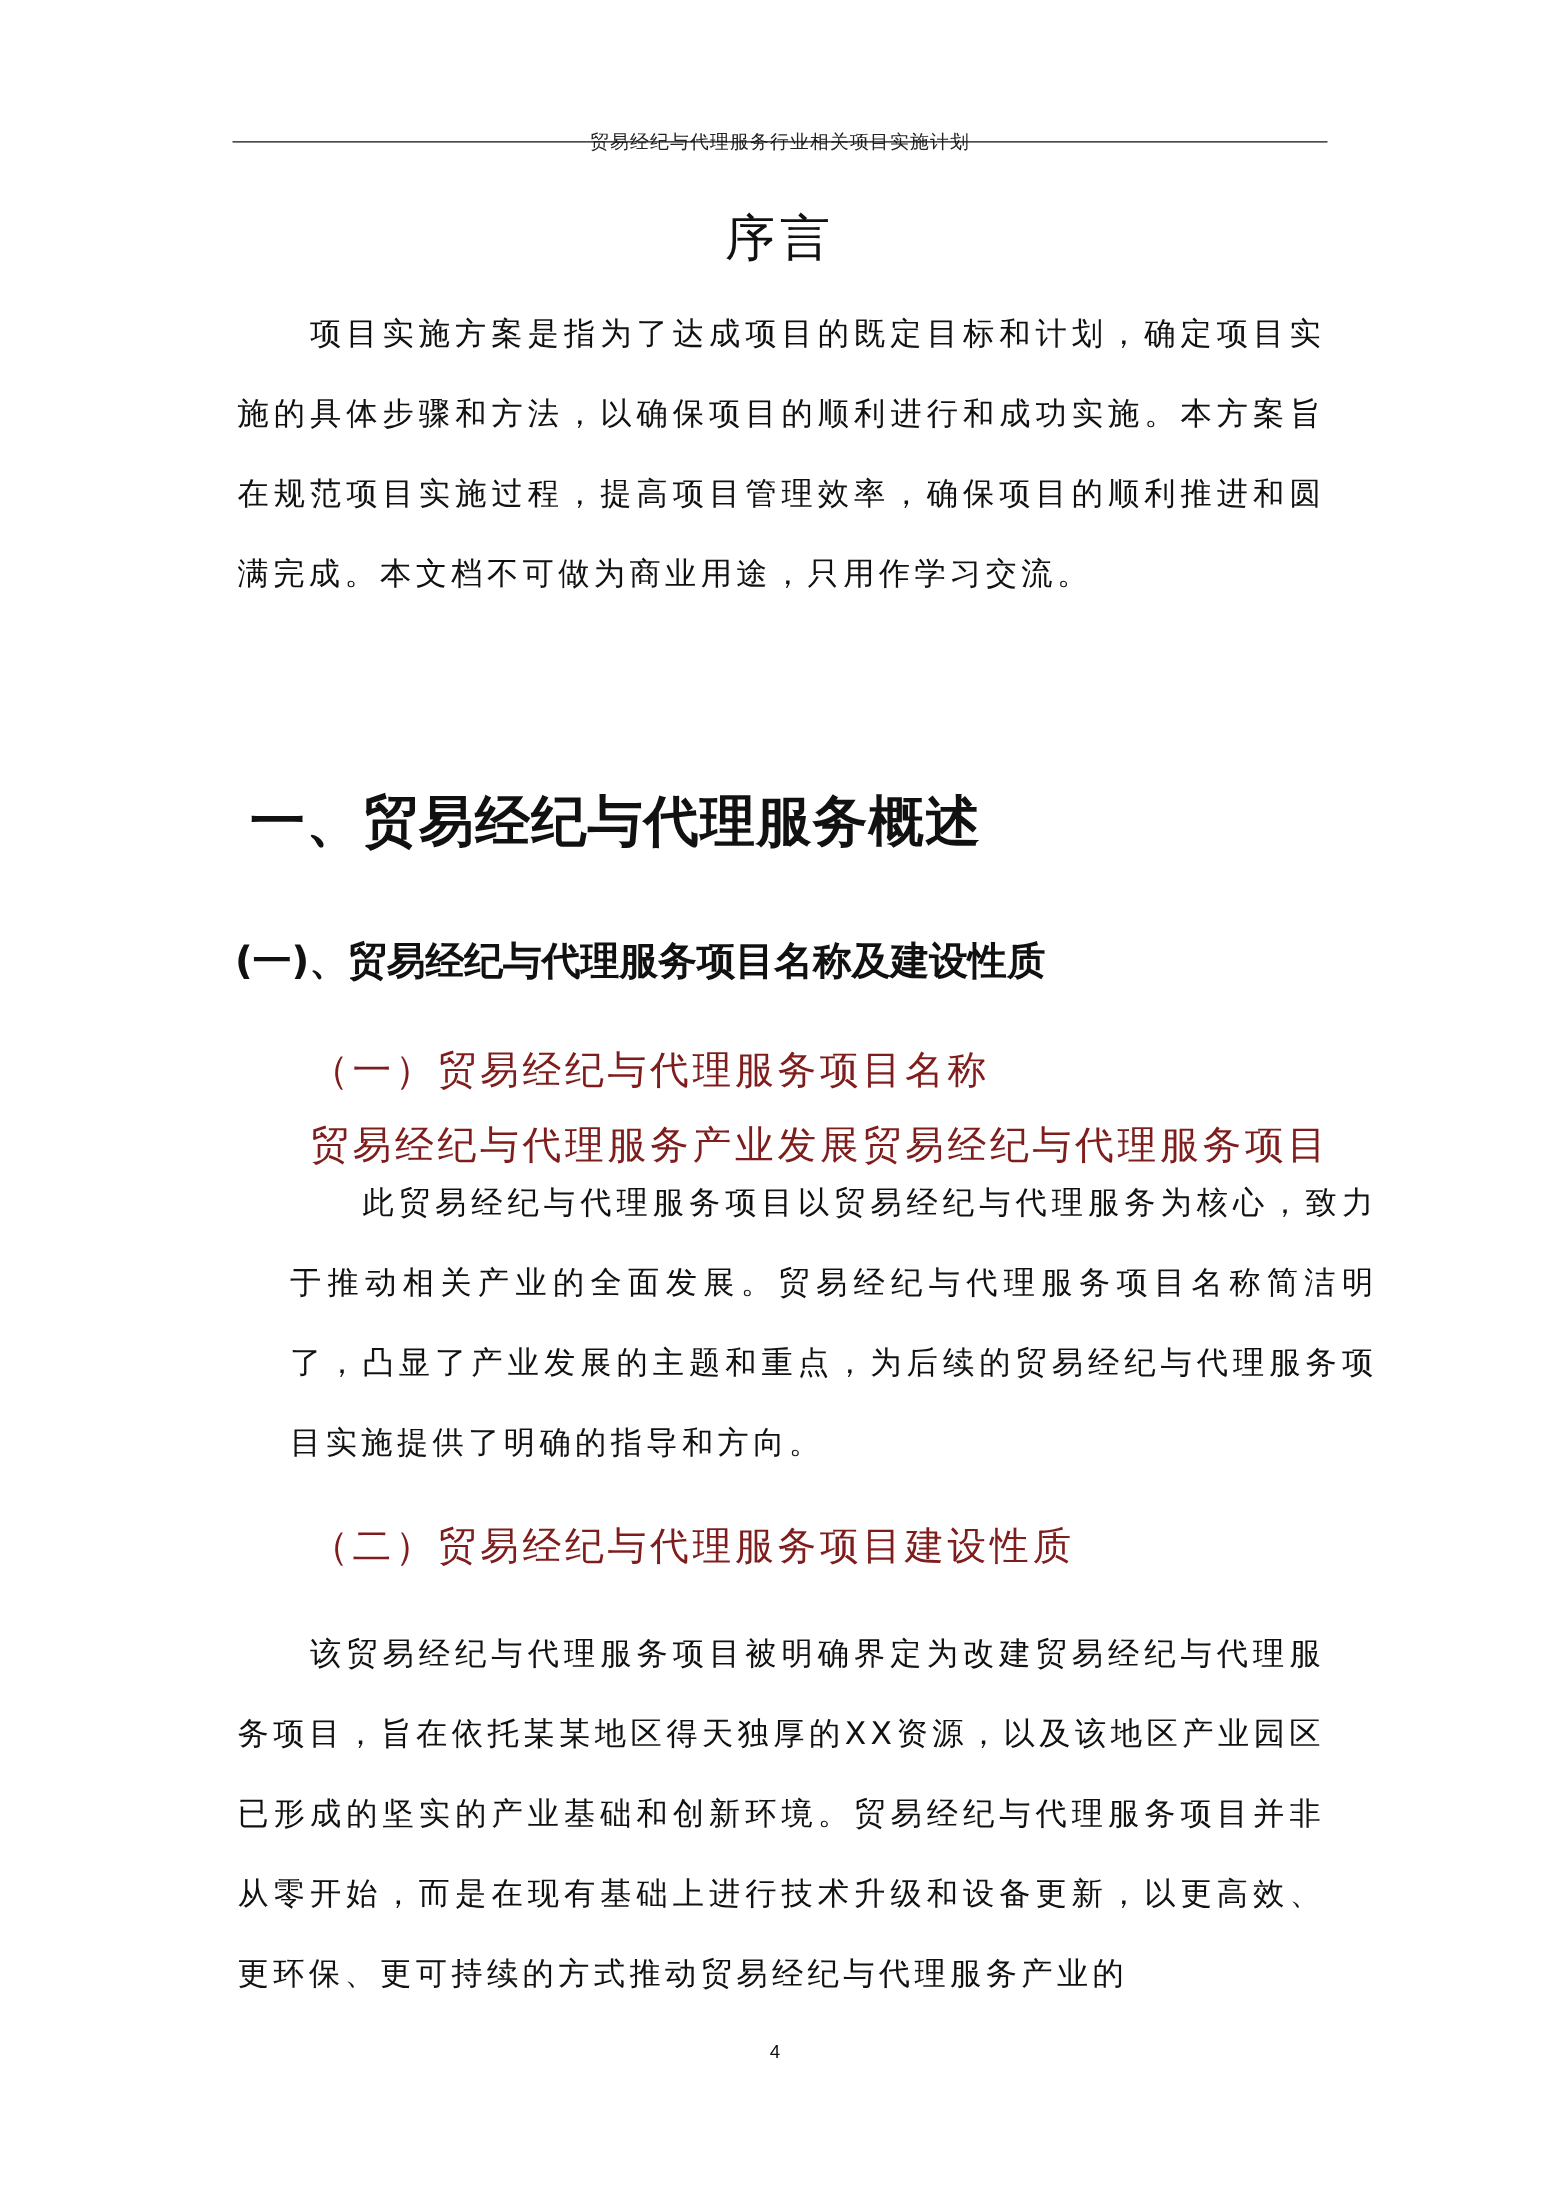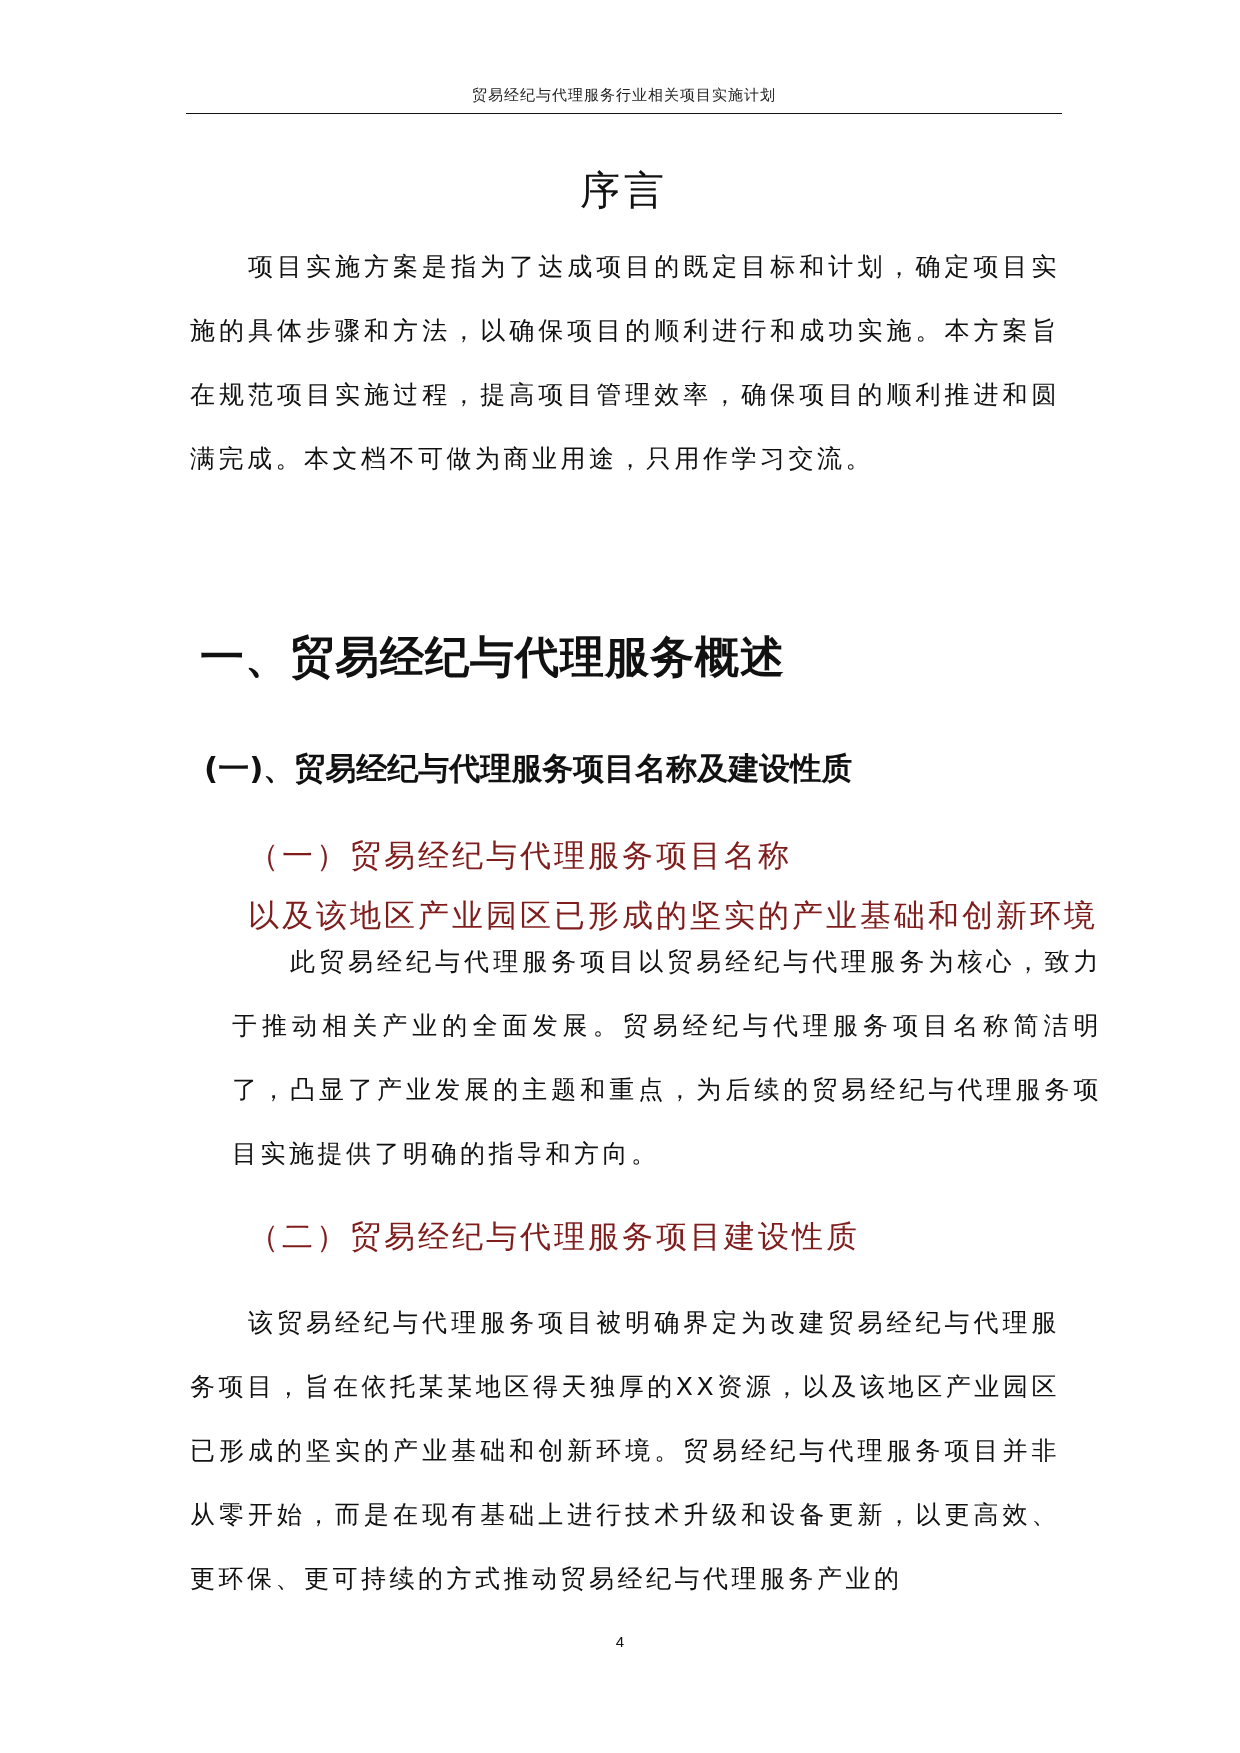--- a/index.html
+++ b/index.html
@@ -1,43 +1,43 @@
 <!DOCTYPE html>
 <html><head>
   <meta charset="utf-8">
   <style>
     html, body { margin: 0; padding: 0; background: #ffffff; }
     body { width: 1240px; height: 1753px; position: relative; overflow: hidden; color: #111; font-family: "DejaVu Sans", sans-serif; }
-    .header { position: absolute; left: 186px; top: 86px; width: 876px; text-align: center; font-size: 15px; color: #222; letter-spacing: 1px; }
+    .header { position: absolute; left: 186px; top: 104px; width: 876px; text-align: center; font-size: 15px; color: #222; letter-spacing: 1px; }
     .header-rule { position: absolute; left: 186px; top: 113px; width: 876px; height: 0; border-top: 1.5px solid #111; }
     .title { position: absolute; left: 186px; top: 163px; width: 876px; text-align: center; font-size: 40px; color: #111; letter-spacing: 4px; }
     .para { position: absolute; left: 190px; width: 870px; font-size: 25px; line-height: 64px; letter-spacing: 3.5px; color: #111; text-align: justify; }
     .para.indent { text-indent: 58px; }
     .h1 { position: absolute; left: 188px; top: 628px; font-size: 44px; font-weight: bold; color: #111; letter-spacing: 1px; margin-left: 12px; }
-    .h2 { position: absolute; left: 204px; top: 748px; font-size: 31px; font-weight: bold; color: #111; }
+    .h2 { position: absolute; left: 188px; top: 748px; font-size: 31px; font-weight: bold; color: #111; }
     .line { position: absolute; left: 190px; font-size: 31px; letter-spacing: 3px; color: #7f1d1d; white-space: nowrap; }
     .page-num { position: absolute; left: 0; width: 1240px; top: 1633px; text-align: center; font-size: 15px; color: #111; font-family: "Liberation Sans", sans-serif; }
   </style>
 </head>
 <body>
 
 <div class="header">贸易经纪与代理服务行业相关项目实施计划</div>
 <div class="header-rule"></div>
 
 <div class="title">序言</div>
 
 <div class="para indent" style="top: 235px;">项目实施方案是指为了达成项目的既定目标和计划，确定项目实施的具体步骤和方法，以确保项目的顺利进行和成功实施。本方案旨在规范项目实施过程，提高项目管理效率，确保项目的顺利推进和圆满完成。本文档不可做为商业用途，只用作学习交流。</div>
 
 <div class="h1">一、贸易经纪与代理服务概述</div>
 
 <div class="h2">(一)、贸易经纪与代理服务项目名称及建设性质</div>
 
 <div class="line" style="top: 835px; left: 248px;">（一）贸易经纪与代理服务项目名称</div>
 
-<div class="line" style="top: 895px; left: 248px;">以及该地区产业园区已形成的坚实的产业基础和创新环境</div>
+<div class="line" style="top: 895px; left: 248px;">贸易经纪与代理服务产业发展贸易经纪与代理服务项目</div>
 
 <div class="para indent" style="top: 930px; margin-left: 42px;">此贸易经纪与代理服务项目以贸易经纪与代理服务为核心，致力于推动相关产业的全面发展。贸易经纪与代理服务项目名称简洁明了，凸显了产业发展的主题和重点，为后续的贸易经纪与代理服务项目实施提供了明确的指导和方向。</div>
 
 <div class="line" style="top: 1216px; left: 248px;">（二）贸易经纪与代理服务项目建设性质</div>
 
 <div class="para indent" style="top: 1291px;">该贸易经纪与代理服务项目被明确界定为改建贸易经纪与代理服务项目，旨在依托某某地区得天独厚的XX资源，以及该地区产业园区已形成的坚实的产业基础和创新环境。贸易经纪与代理服务项目并非从零开始，而是在现有基础上进行技术升级和设备更新，以更高效、更环保、更可持续的方式推动贸易经纪与代理服务产业的</div>
 
 <div class="page-num">4</div>
 
 </body></html>

